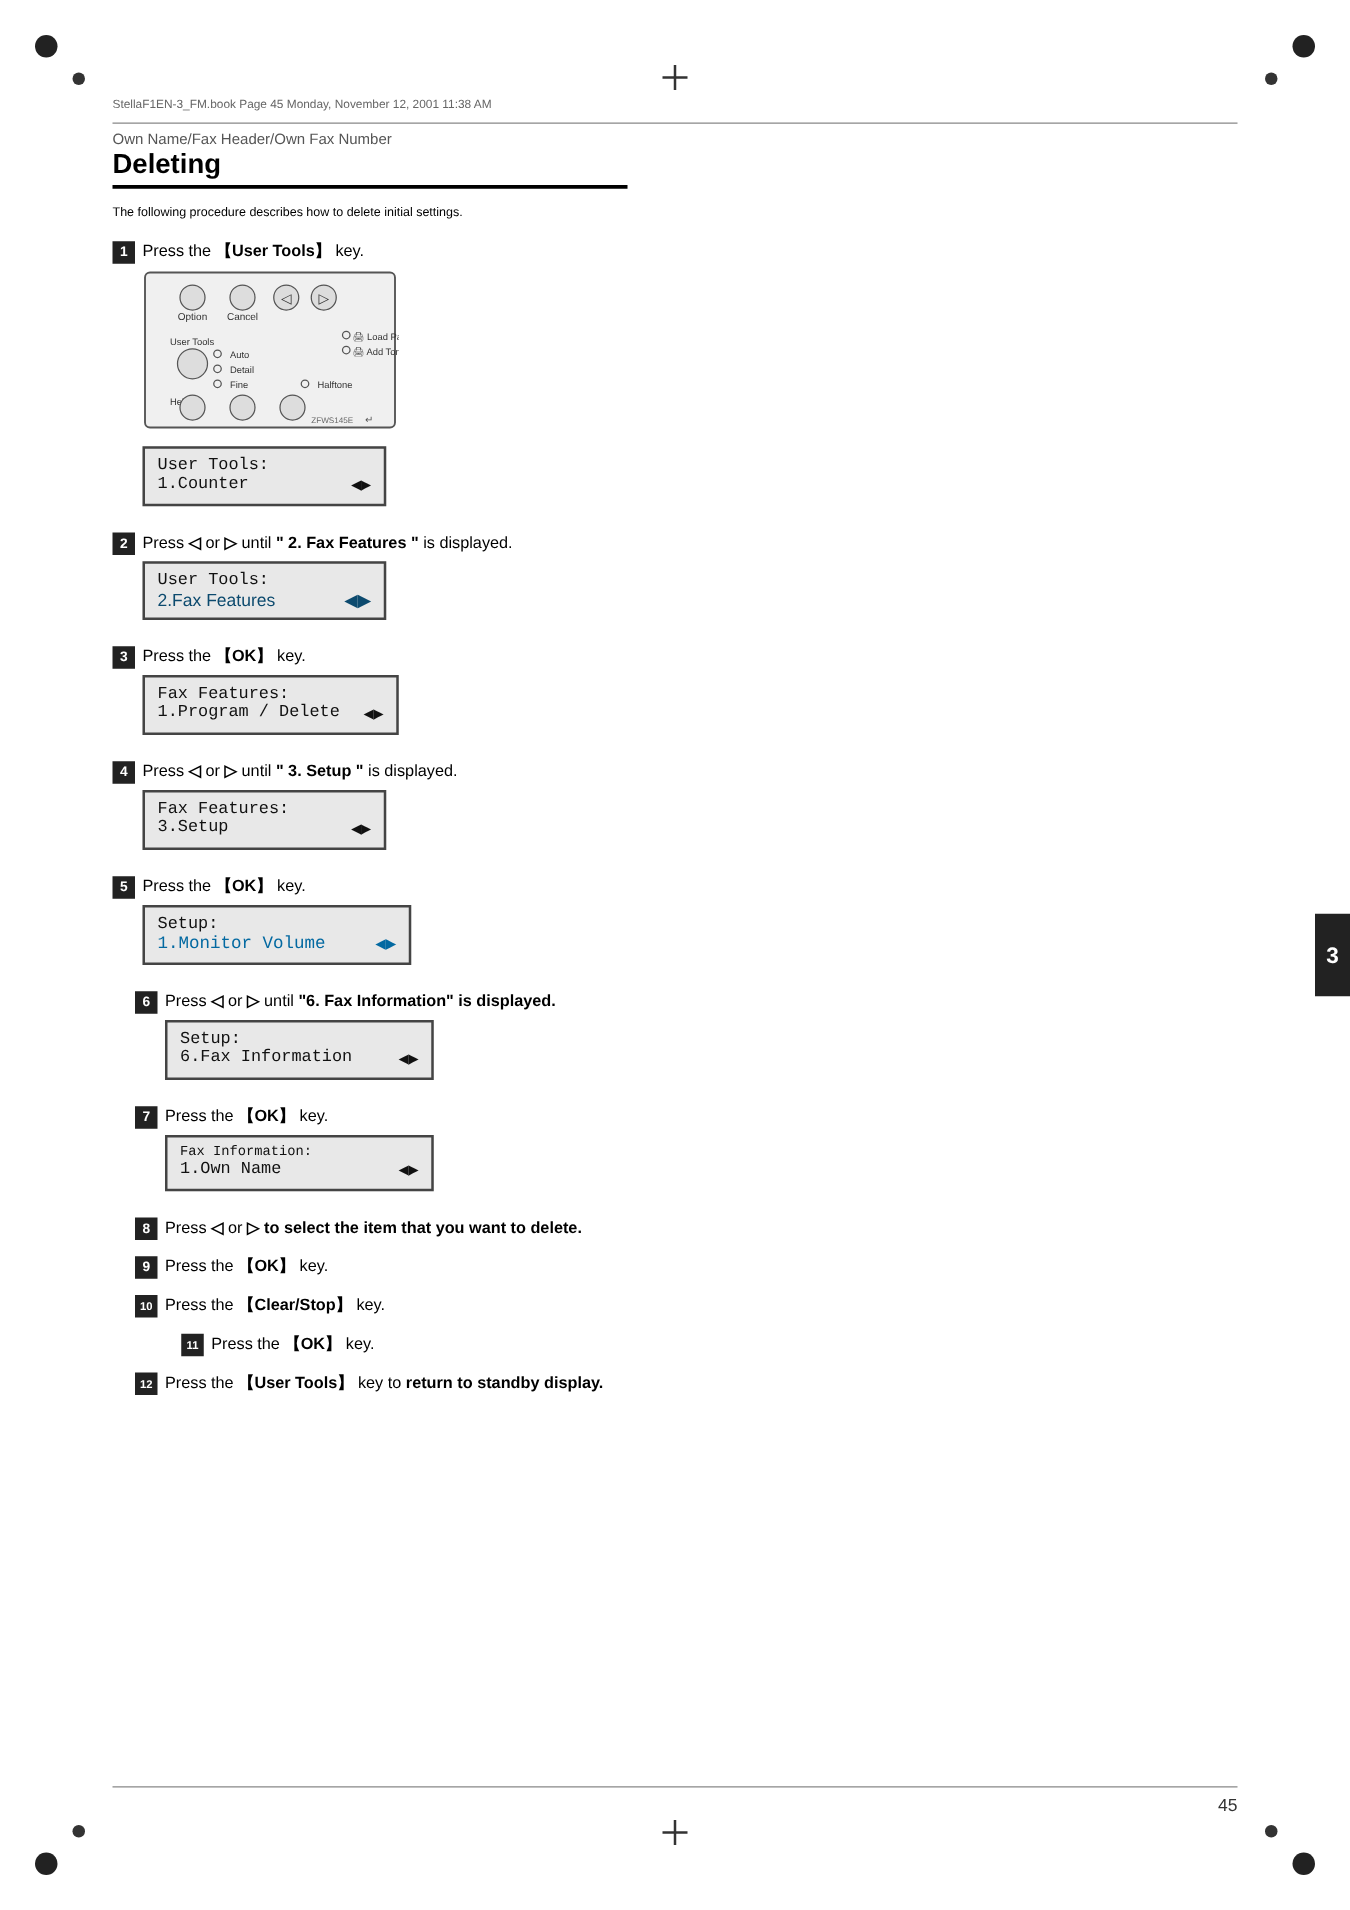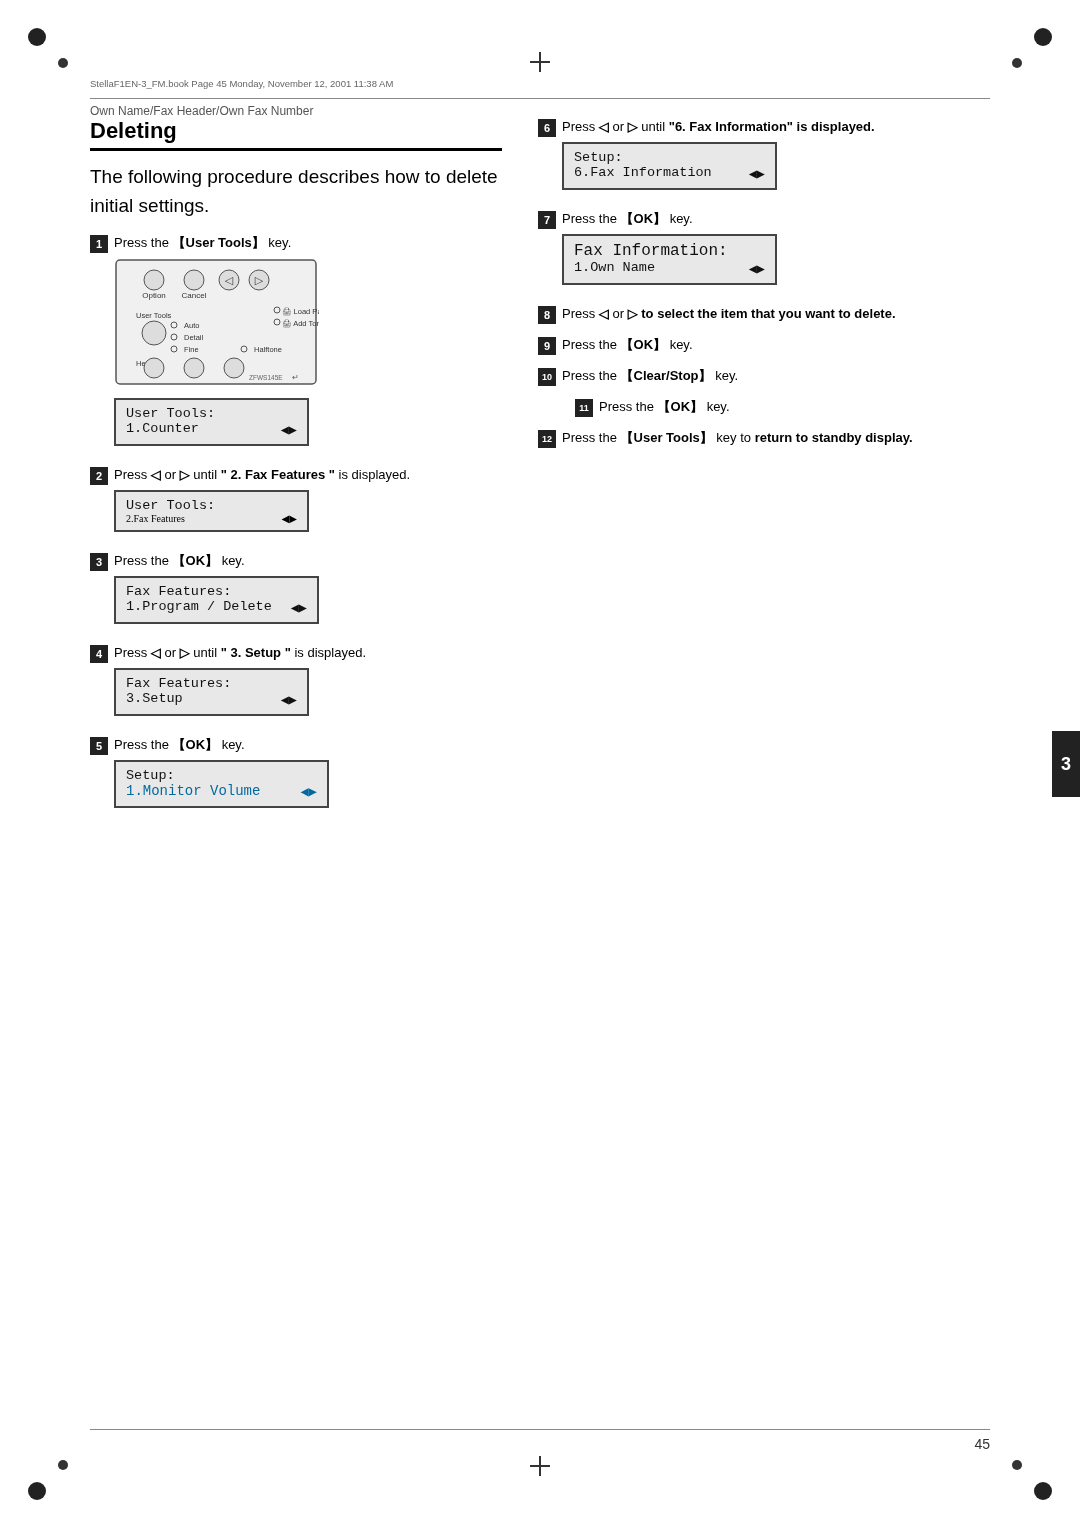--- a/index.html
+++ b/index.html
@@ -147,27 +147,27 @@
   <span class="header-file-info">StellaF1EN-3_FM.book  Page 45  Monday, November 12, 2001  11:38 AM</span>
 </div>
 <div style="position:absolute;top:98px;left:90px;right:90px;height:1px;background:#888;"></div>
 
 <div style="position:absolute;top:104px;left:90px;right:100px;text-align:left;font-size:12px;color:#555;font-family:Liberation Sans, sans-serif;">Own Name/Fax Header/Own Fax Number</div>
 
 <div class="tab-marker">
   <span>3</span>
 </div>
 
-<div style="position:absolute;top:118px;left:90px;right:100px;bottom:80px;display:flex;gap:0;">
+<div style="position:absolute;top:118px;left:90px;right:100px;bottom:80px;display:flex;flex-direction:column;gap:0;">
 
   <div style="width:430px;flex-shrink:0;padding-right:18px;">
 
     <div style="font-size:22px;font-weight:bold;font-family:Arial,sans-serif;border-bottom:3px solid #000;padding-bottom:4px;margin-bottom:12px;">Deleting</div>
 
-    <div style="font-size:19px;line-height:1.5;margin-bottom:14px;font-family:Arial,sans-serif;">The following procedure describes how to delete initial settings.</div>
+    <div style="font-size:10px;line-height:1.5;margin-bottom:14px;font-family:Arial,sans-serif;">The following procedure describes how to delete initial settings.</div>
 
     <div class="step">
       <div class="step-header">
         <div class="step-num">1</div>
         <div class="step-text">Press the <strong>【User Tools】</strong> key.</div>
       </div>
       
       <div style="margin-left:24px;margin-bottom:8px;">
         <svg width="205" height="128" viewBox="0 0 205 128" style="font-family:Arial,sans-serif;">
 
@@ -223,21 +223,21 @@
       </div>
     </div>
 
     <div class="step">
       <div class="step-header">
         <div class="step-num">2</div>
         <div class="step-text">Press <strong>◁</strong> or <strong>▷</strong> until <strong>" 2. Fax Features "</strong> is displayed.</div>
       </div>
       <div style="border:2px solid #444;background:#e8e8e8;padding:6px 10px;margin-left:24px;margin-bottom:8px;display:inline-block;min-width:195px;">
         <div style="font-family:'Courier New',Courier,monospace;font-size:13.5px;color:#111;">User Tools:</div>
-        <div style="font-family:Liberation Serif, serif;font-size:10px;color:#000000;display:flex;justify-content:space-between;">
+        <div style="font-family:Liberation Sans, sans-serif;font-size:14px;color:#0c4a6e;display:flex;justify-content:space-between;">
           <span>2.Fax Features</span>
           <span>◀▶</span>
         </div>
       </div>
     </div>
 
     <div class="step">
       <div class="step-header">
         <div class="step-num">3</div>
         <div class="step-text">Press the <strong>【OK】</strong> key.</div>
@@ -296,21 +296,21 @@
         </div>
       </div>
     </div>
 
     <div class="step">
       <div class="step-header">
         <div class="step-num">7</div>
         <div class="step-text">Press the <strong>【OK】</strong> key.</div>
       </div>
       <div style="border:2px solid #444;background:#e8e8e8;padding:6px 10px;margin-left:24px;margin-bottom:8px;display:inline-block;min-width:215px;">
-        <div style="font-family:'Courier New',Courier,monospace;font-size:16px;color:#111;">Fax Information:</div>
+        <div style="font-family:'Courier New',Courier,monospace;font-size:11px;color:#111;">Fax Information:</div>
         <div style="font-family:'Courier New',Courier,monospace;font-size:13.5px;color:#111;display:flex;justify-content:space-between;">
           <span>1.Own Name</span>
           <span>◀▶</span>
         </div>
       </div>
     </div>
 
     <div class="step">
       <div class="step-header">
         <div class="step-num">8</div>

